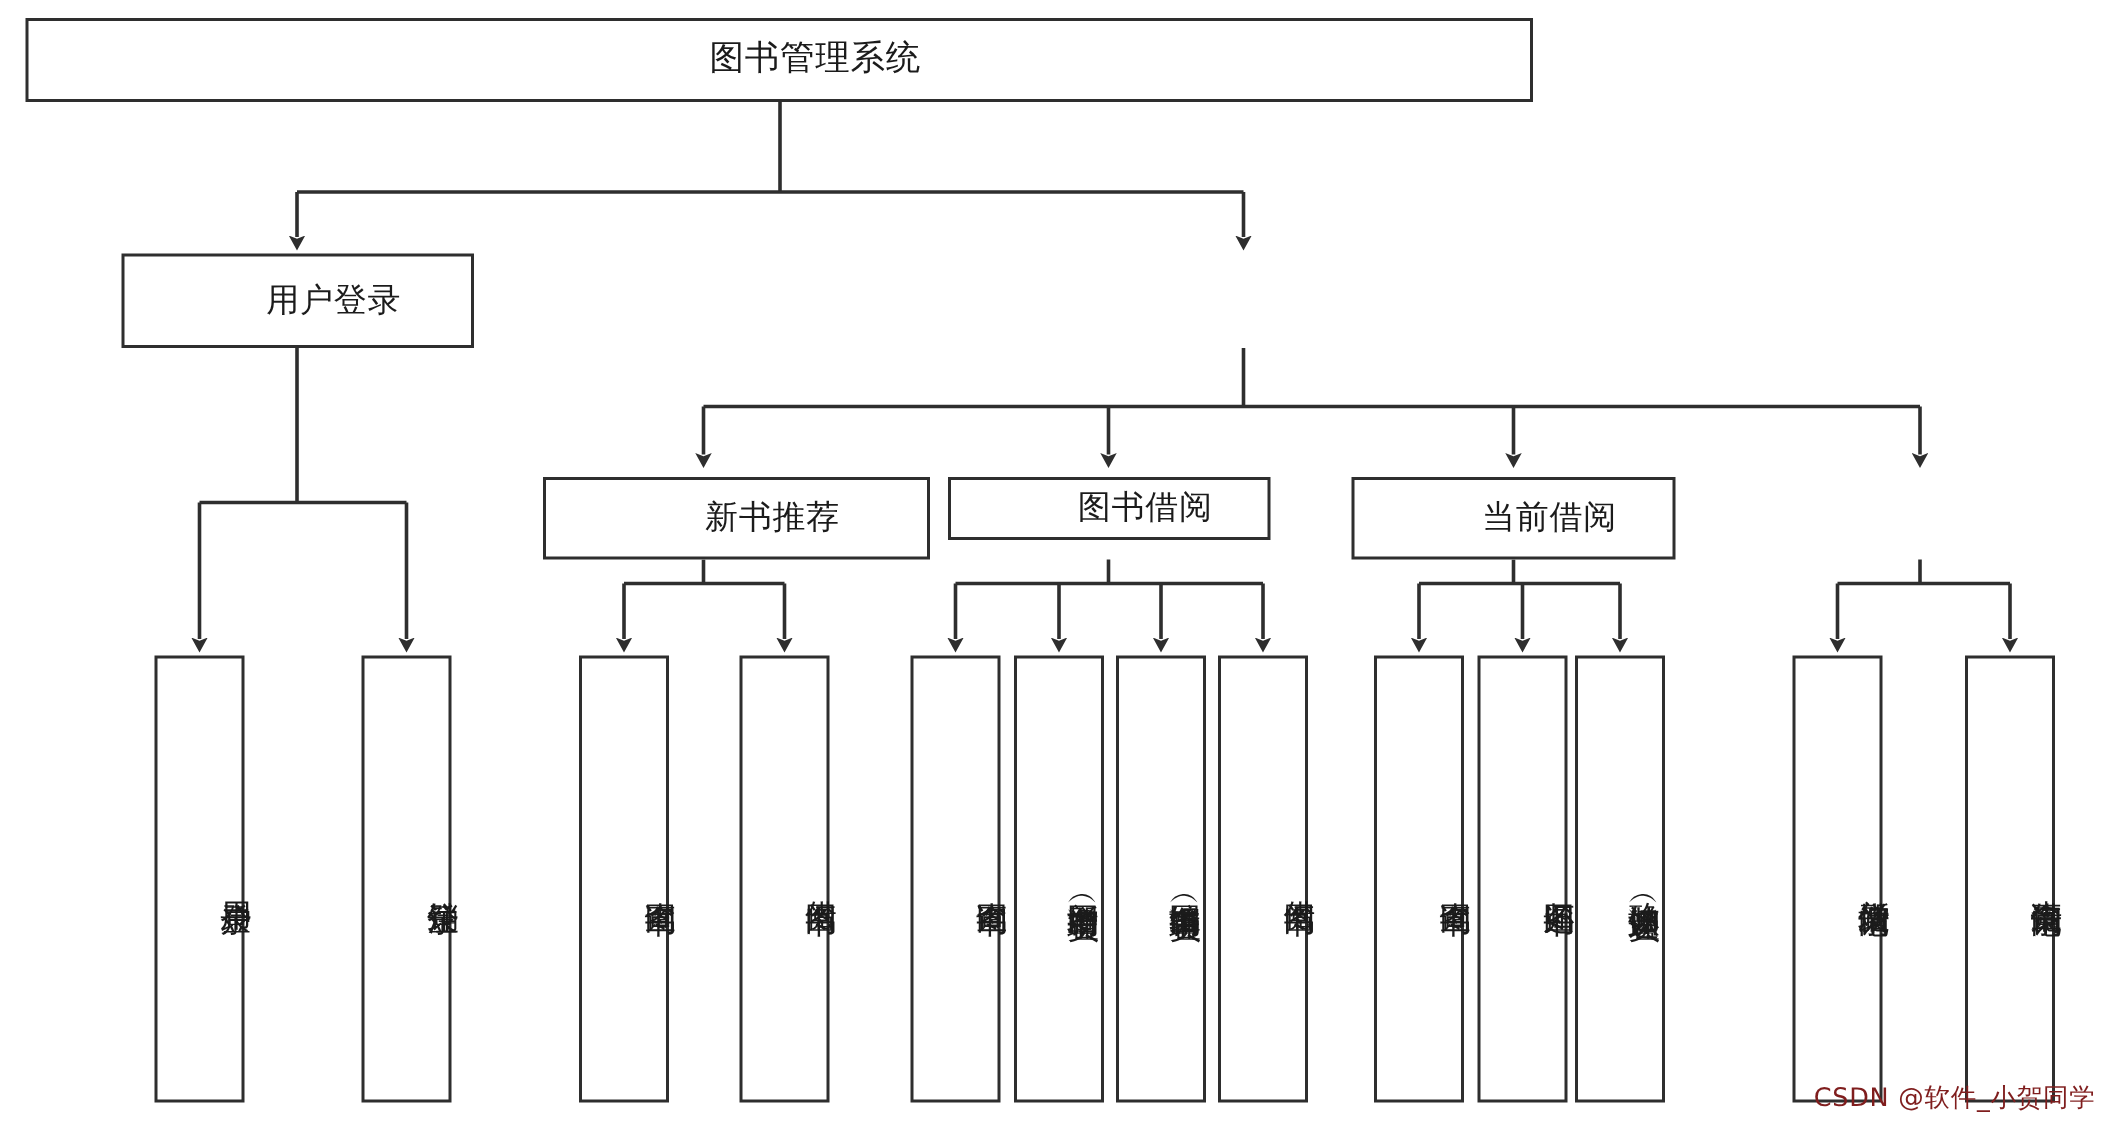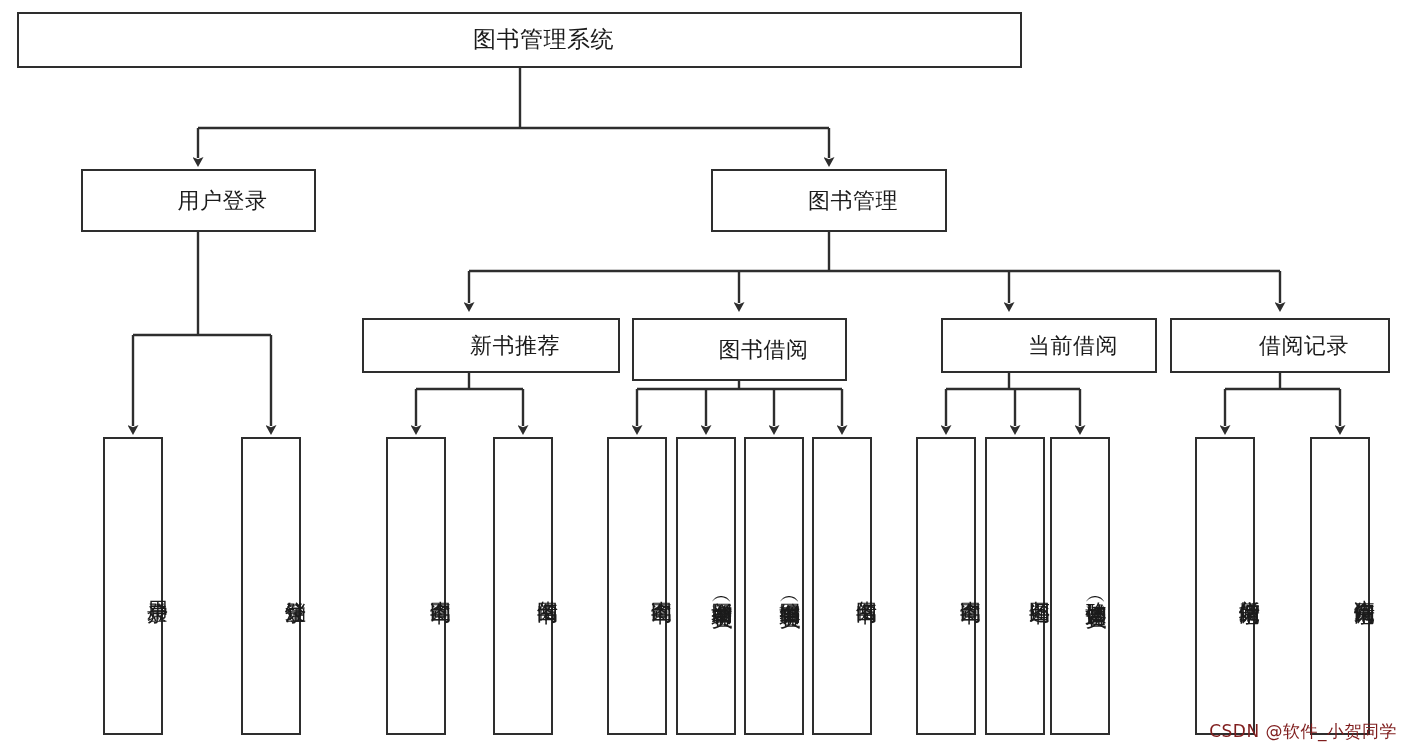--- a/index.html
+++ b/index.html
@@ -119,26 +119,24 @@
       <path d="M1280,373 L1280,389"></path>
       <path d="M1225,389 L1340,389"></path>
       <path d="M1225,389 L1225,426" marker-end="url(#arrow)"></path>
       <path d="M1340,389 L1340,426" marker-end="url(#arrow)"></path>
     </g>
   </svg>
 
   <div class="node horizontal root" style="left:17px; top:12px; width:1005px; height:56px;">图书管理系统</div>
 
   <div class="node horizontal" style="left:81px; top:169px; width:235px; height:63px;">用户登录</div>
-  <div class="node horizontal" style="left:711px; top:169px; width:236px; height:63px;">图书管理</div>
 
   <div class="node horizontal" style="left:362px; top:318px; width:258px; height:55px;">新书推荐</div>
-  <div class="node horizontal" style="left:632px; top:318px; width:215px; height:63px;">图书借阅</div>
-  <div class="node horizontal" style="left:901px; top:318px; width:216px; height:55px;margin-left:40px;">当前借阅</div>
-  <div class="node horizontal" style="left:1170px; top:318px; width:220px; height:55px;">借阅记录</div>
+  <div class="node horizontal" style="left:632px; top:318px; width:215px; height:42px;">图书借阅</div>
+  <div class="node horizontal" style="left:901px; top:318px; width:216px; height:55px;">当前借阅</div>
 
   <div class="node vertical mid" style="left:103px; top:437px; width:60px; height:298px;">用户登录</div>
   <div class="node vertical mid" style="left:241px; top:437px; width:60px; height:298px;">注销登录</div>
 
   <div class="node vertical mid" style="left:386px; top:437px; width:60px; height:298px;">查询图书</div>
   <div class="node vertical mid" style="left:493px; top:437px; width:60px; height:298px;">借阅图书</div>
 
   <div class="node vertical mid" style="left:607px; top:437px; width:60px; height:298px;">查询图书</div>
   <div class="node vertical" style="left:676px; top:437px; width:60px; height:298px;">新增图书（管理员）</div>
   <div class="node vertical" style="left:744px; top:437px; width:60px; height:298px;">编辑图书（管理员）</div>

